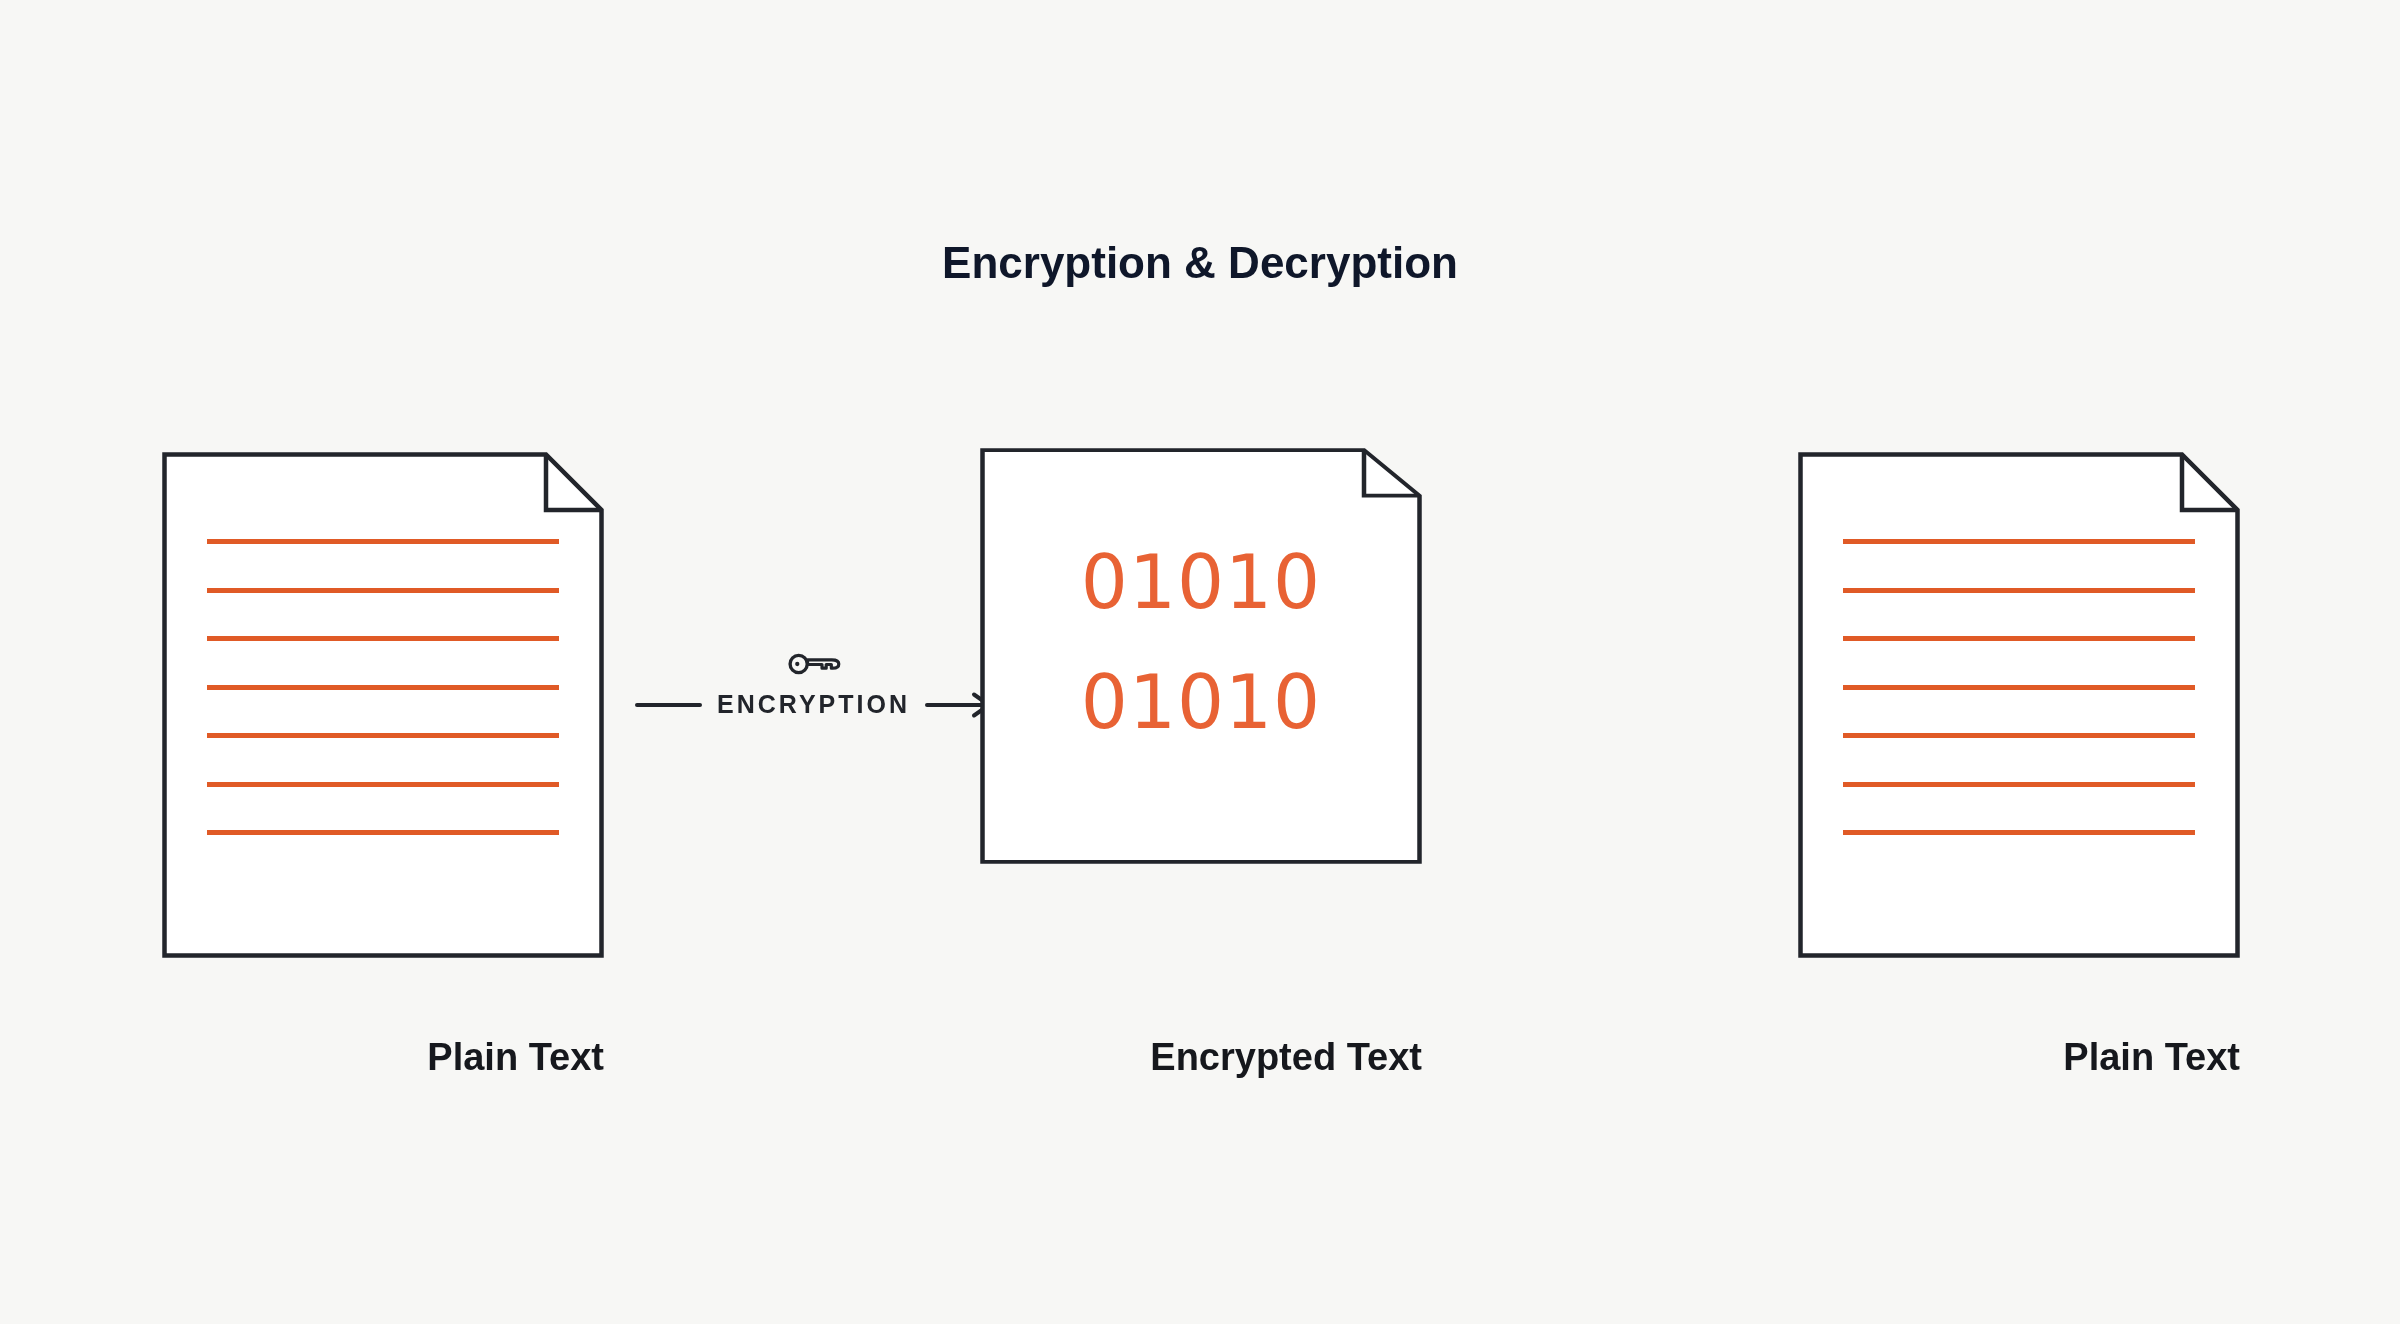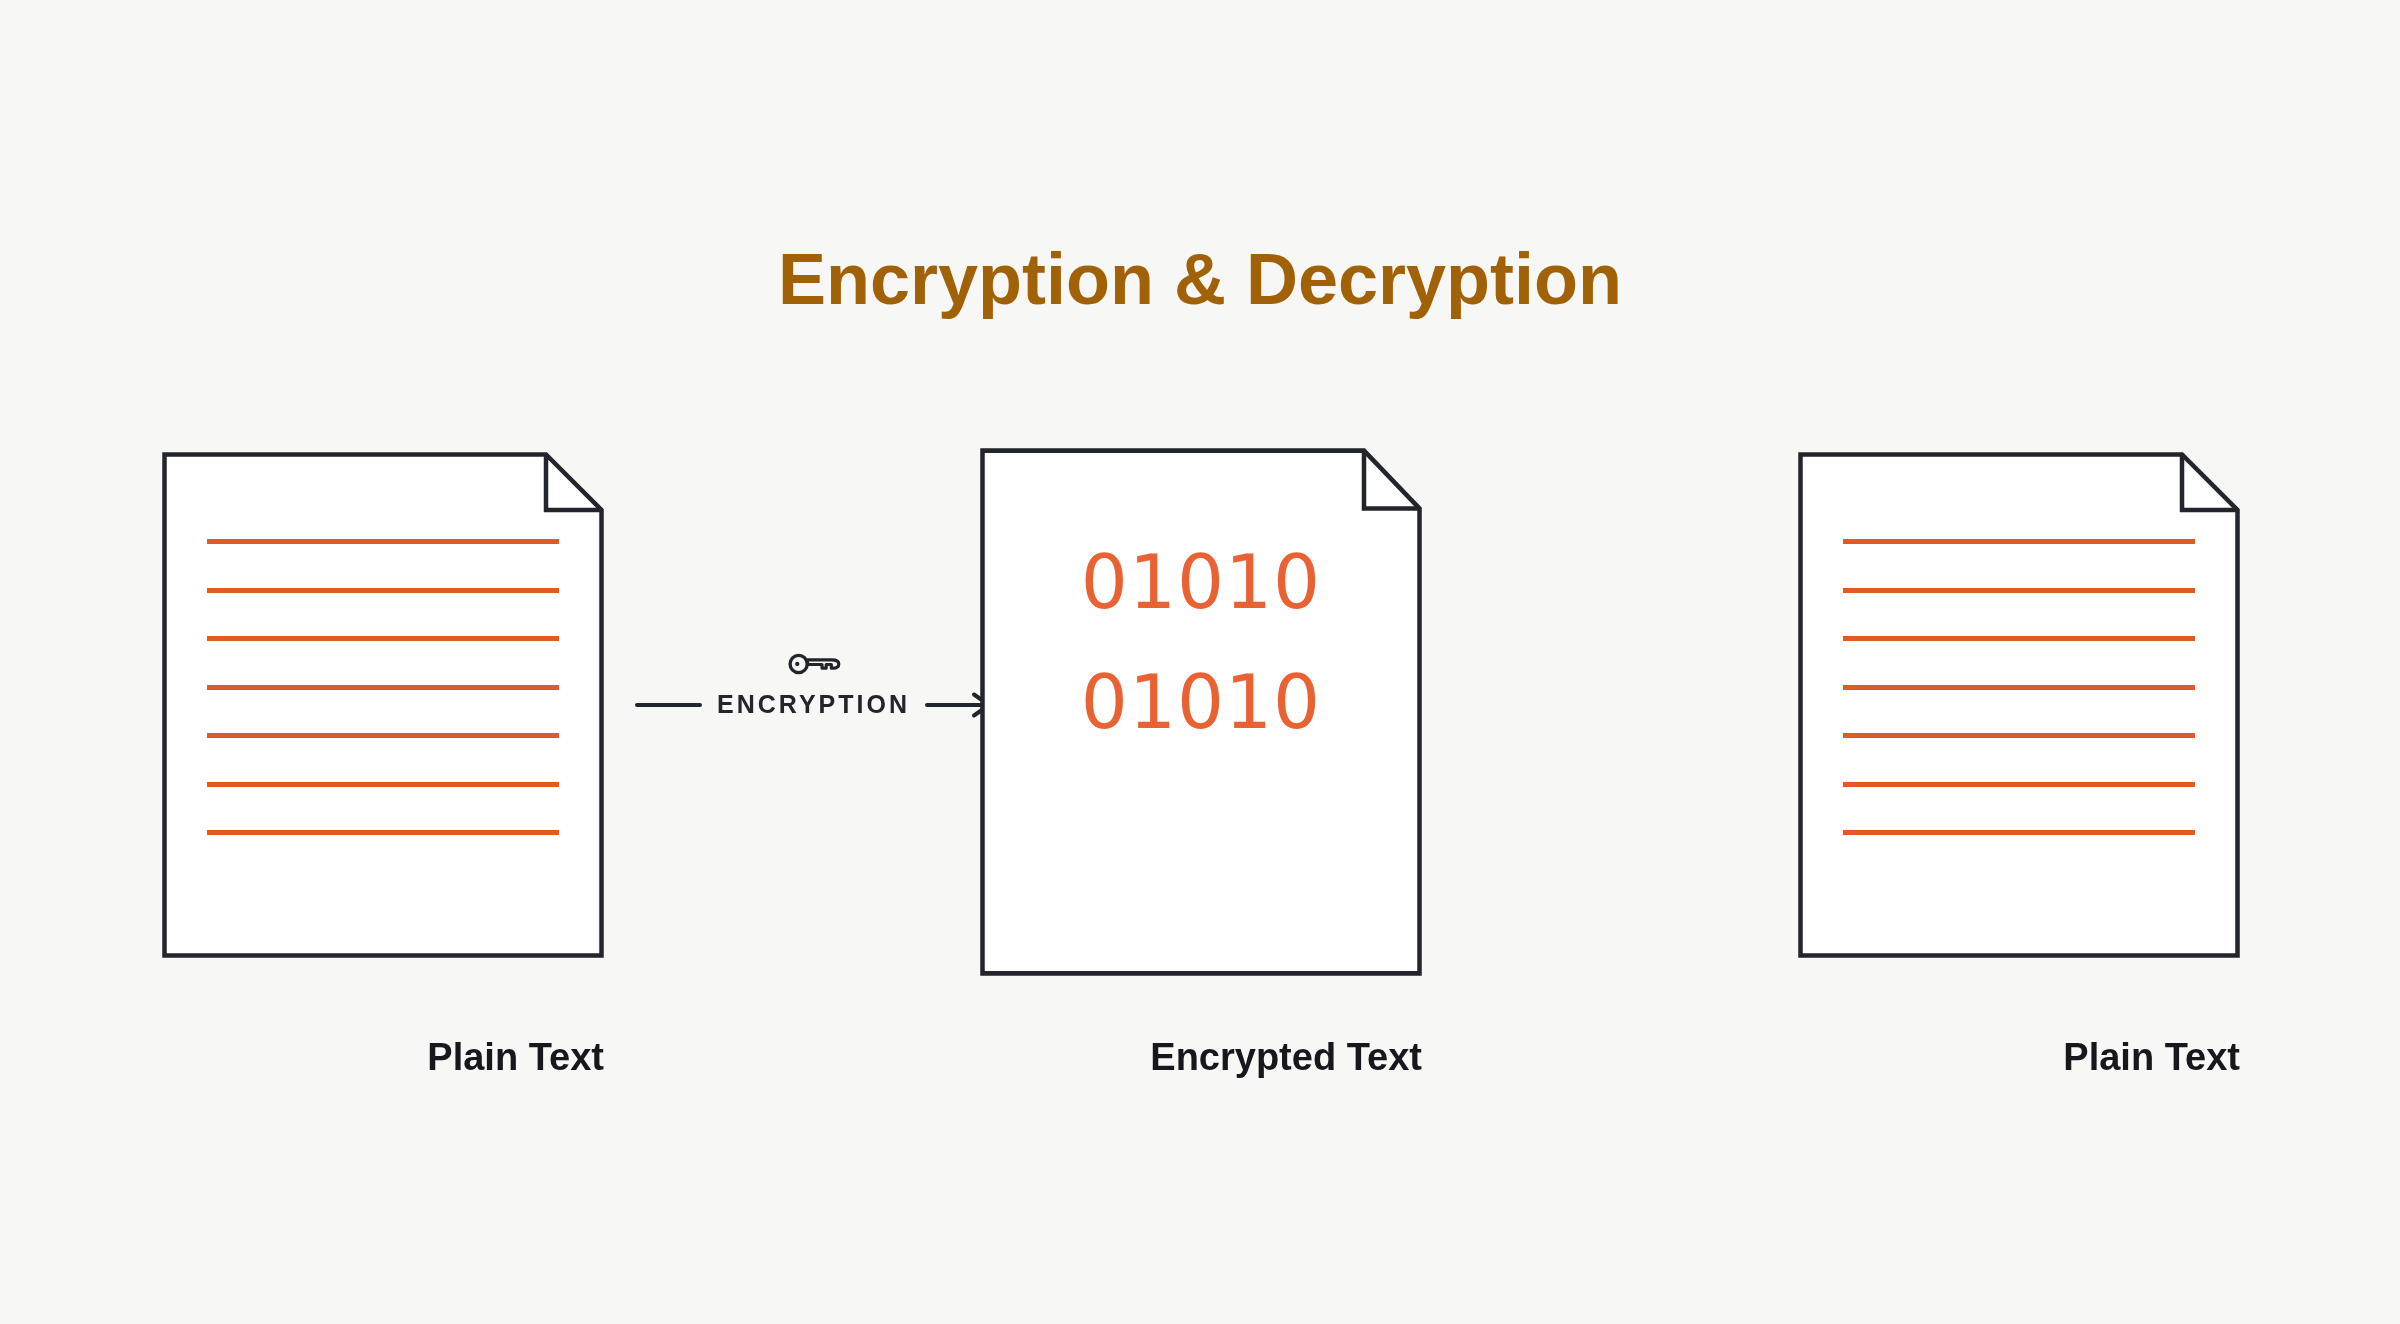--- a/index.html
+++ b/index.html
@@ -13,26 +13,26 @@
   .stage{
     position:relative;
     width:2400px;height:1324px;
     background:var(--bg);
     font-family:"Liberation Sans",sans-serif;
     overflow:hidden;
   }
   .title{
     position:absolute;left:0;right:0;top:238px;
     text-align:center;
-    font-size:72px;font-weight:700;letter-spacing:0px;
-    color:#a16207;
+    font-size:44px;font-weight:700;letter-spacing:0px;
+    color:#0f172a;
   }
   .doc{position:absolute;width:442px;height:506px;}
   .doc-left{left:162px;top:452px;}
-  .doc-mid{left:980px;top:448px;height:528px;}
+  .doc-mid{left:980px;top:448px;height:416px;}
   .doc-right{left:1798px;top:452px;}
   .doc svg.page{position:absolute;left:0;top:0;width:100%;height:100%;}
   .rules{
     position:absolute;left:45px;right:45px;top:87px;height:296px;
     display:flex;flex-direction:column;justify-content:space-between;
   }
   .rule{height:5px;background:var(--line-orange);}
   .binary{
     position:absolute;left:0;right:0;top:97px;
     display:flex;flex-direction:column;align-items:center;gap:46px;

